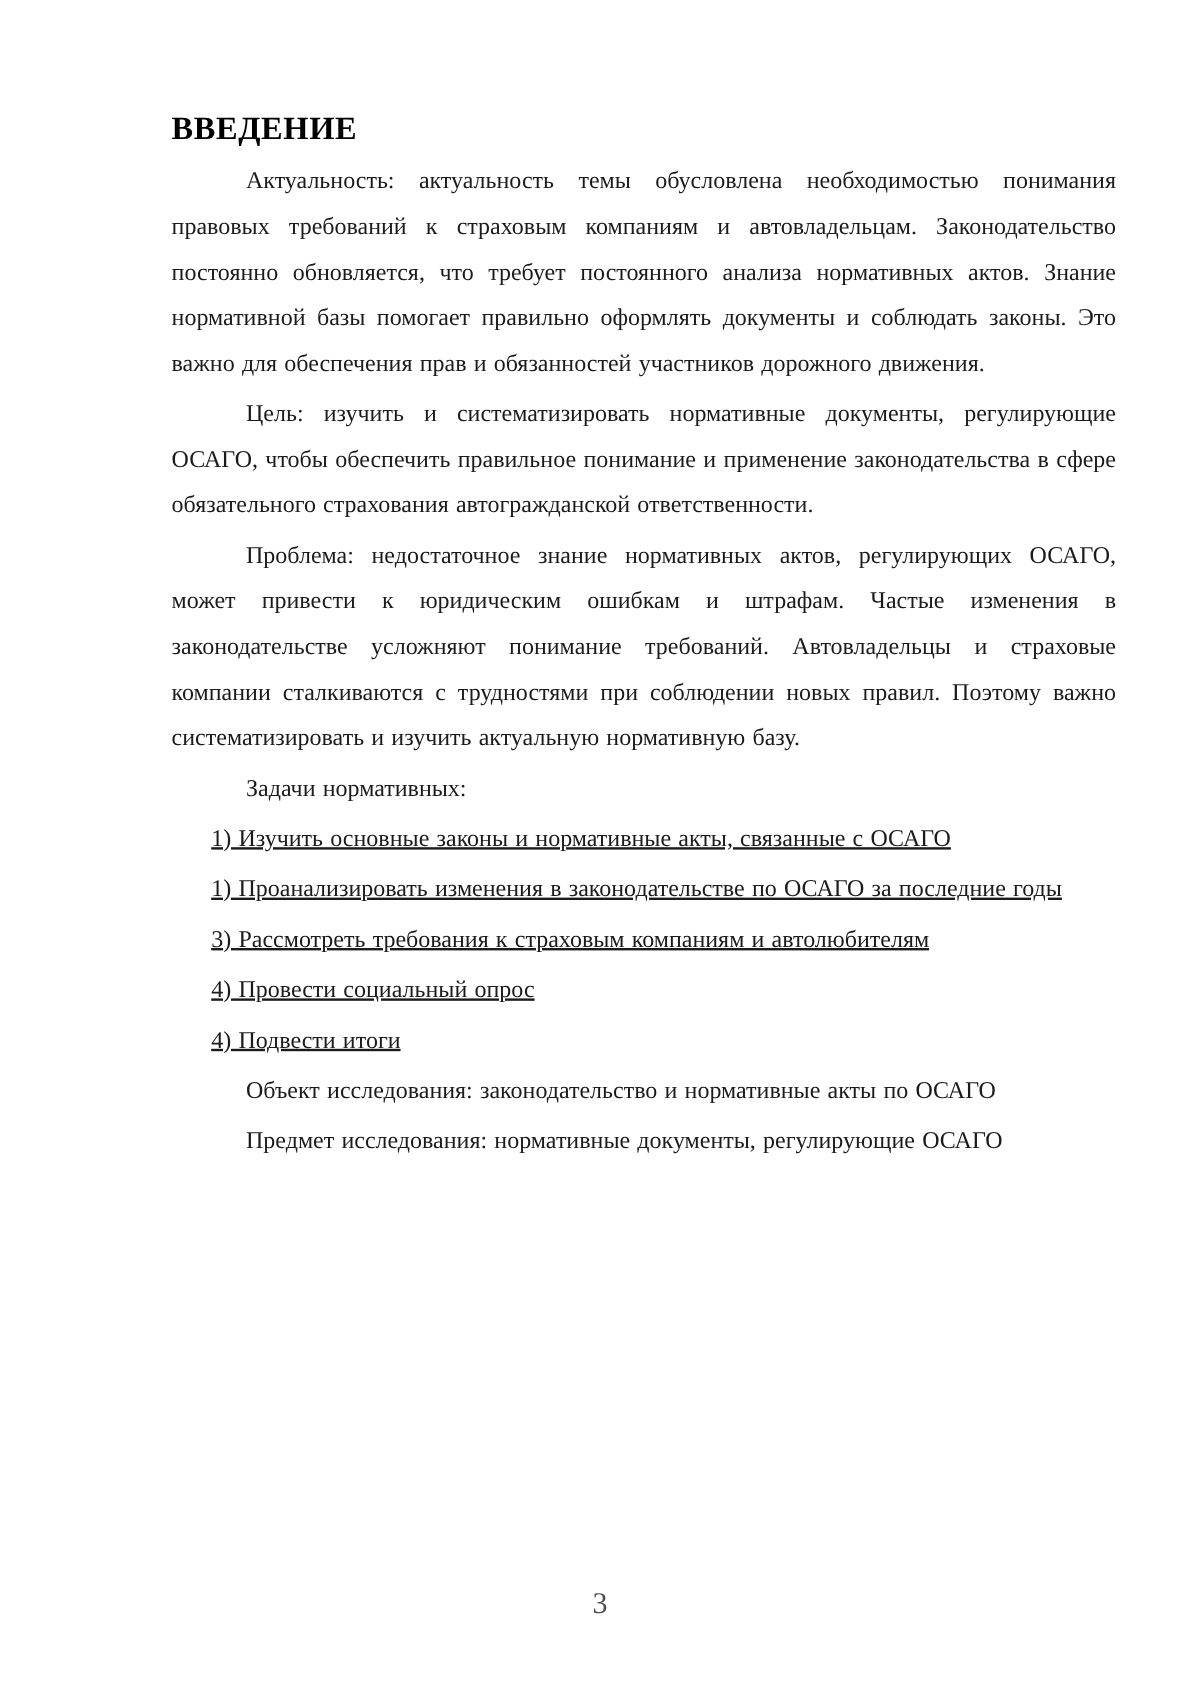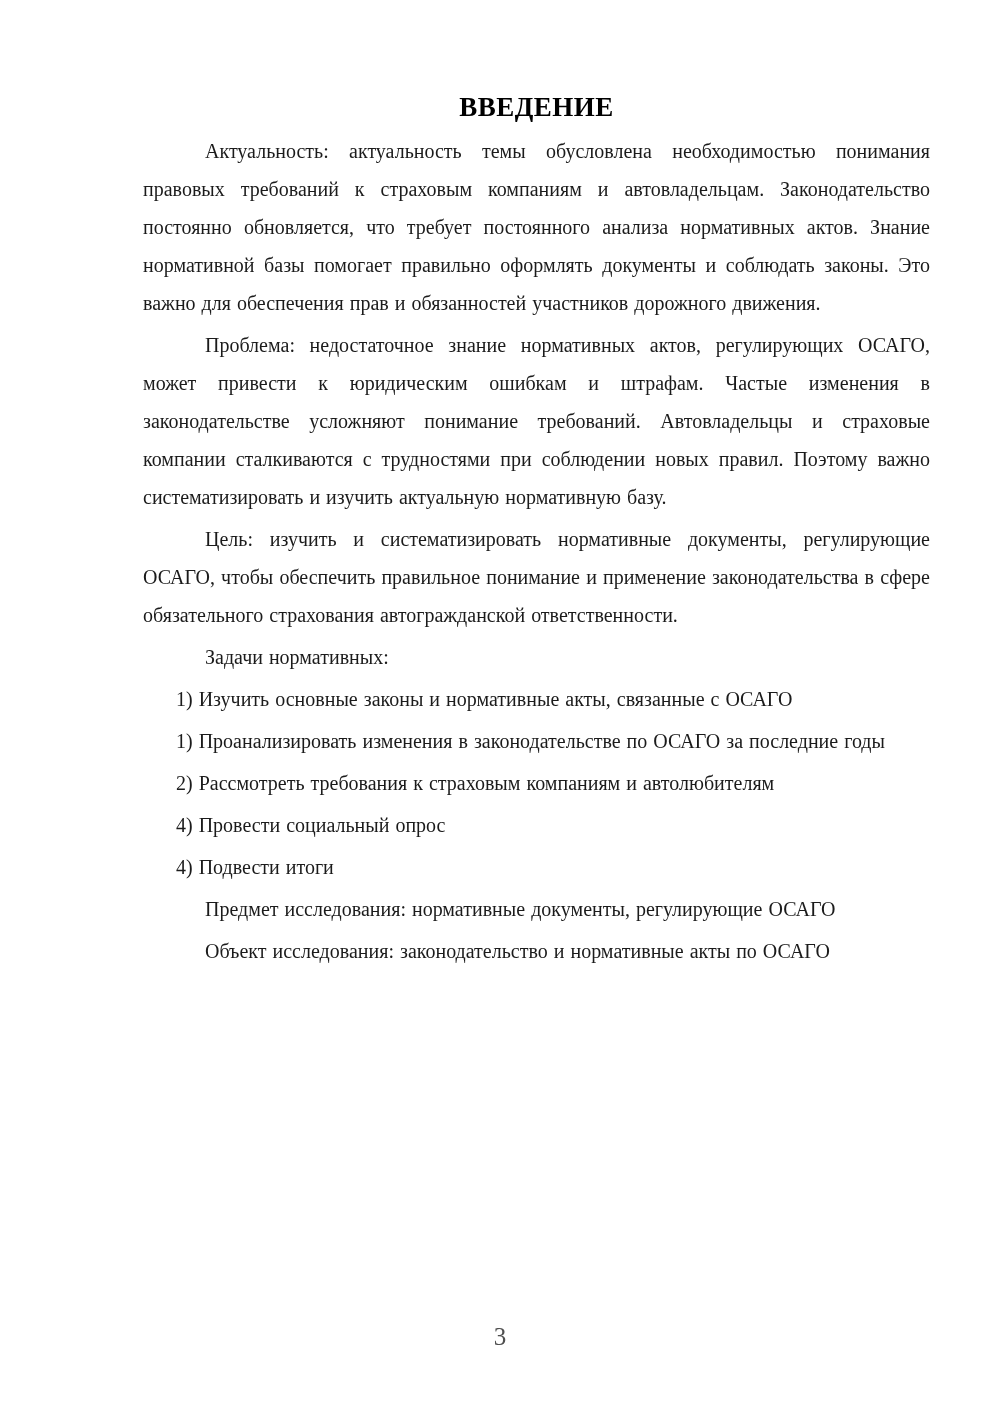--- a/index.html
+++ b/index.html
@@ -23,35 +23,35 @@
   .content {
     position: absolute;
     top: 88px;
     left: 143px;
     width: 787px;
   }
   .title {
     font-size: 27px;
     line-height: 38px;
     font-weight: bold;
-    text-align: center;
     letter-spacing: 0.5px;
     color: #000000;
     margin: 0 0 6px 0;
   }
   .para {
     font-size: 20px;
     line-height: 38px;
     text-align: justify;
     text-indent: 62px;
     margin: 4px 0 0 0;
     word-spacing: 1px;
   }
   .para.task {
     text-indent: 33px;
+    text-decoration: underline;
   }
   .page-number {
     position: absolute;
     top: 1322px;
     left: 0;
     width: 1000px;
     text-align: center;
     font-size: 25px;
     line-height: 30px;
     color: #4f4f4f;
@@ -60,36 +60,36 @@
 </head>
 <body>
 
 <div class="page">
   <div class="content">
 
     <h1 class="title">ВВЕДЕНИЕ</h1>
 
     <p class="para">Актуальность: актуальность темы обусловлена необходимостью понимания правовых требований к страховым компаниям и автовладельцам. Законодательство постоянно обновляется, что требует постоянного анализа нормативных актов. Знание нормативной базы помогает правильно оформлять документы и соблюдать законы. Это важно для обеспечения прав и обязанностей участников дорожного движения.</p>
 
+    <p class="para">Цель: изучить и систематизировать нормативные документы, регулирующие ОСАГО, чтобы обеспечить правильное понимание и применение законодательства в сфере обязательного страхования автогражданской ответственности.</p>
+
     <p class="para">Проблема: недостаточное знание нормативных актов, регулирующих ОСАГО, может привести к юридическим ошибкам и штрафам. Частые изменения в законодательстве усложняют понимание требований. Автовладельцы и страховые компании сталкиваются с трудностями при соблюдении новых правил. Поэтому важно систематизировать и изучить актуальную нормативную базу.</p>
-
-    <p class="para">Цель: изучить и систематизировать нормативные документы, регулирующие ОСАГО, чтобы обеспечить правильное понимание и применение законодательства в сфере обязательного страхования автогражданской ответственности.</p>
 
     <p class="para">Задачи нормативных:</p>
 
     <p class="para task">1) Изучить основные законы и нормативные акты, связанные с ОСАГО</p>
 
     <p class="para task">1) Проанализировать изменения в законодательстве по ОСАГО за последние годы</p>
 
-    <p class="para task">2) Рассмотреть требования к страховым компаниям и автолюбителям</p>
+    <p class="para task">3) Рассмотреть требования к страховым компаниям и автолюбителям</p>
 
     <p class="para task">4) Провести социальный опрос</p>
 
     <p class="para task">4) Подвести итоги</p>
 
+    <p class="para">Объект исследования: законодательство и нормативные акты по ОСАГО</p>
+
     <p class="para">Предмет исследования: нормативные документы, регулирующие ОСАГО</p>
-
-    <p class="para">Объект исследования: законодательство и нормативные акты по ОСАГО</p>
 
   </div>
 
   <div class="page-number">3</div>
 </div>
 
 </body></html>

